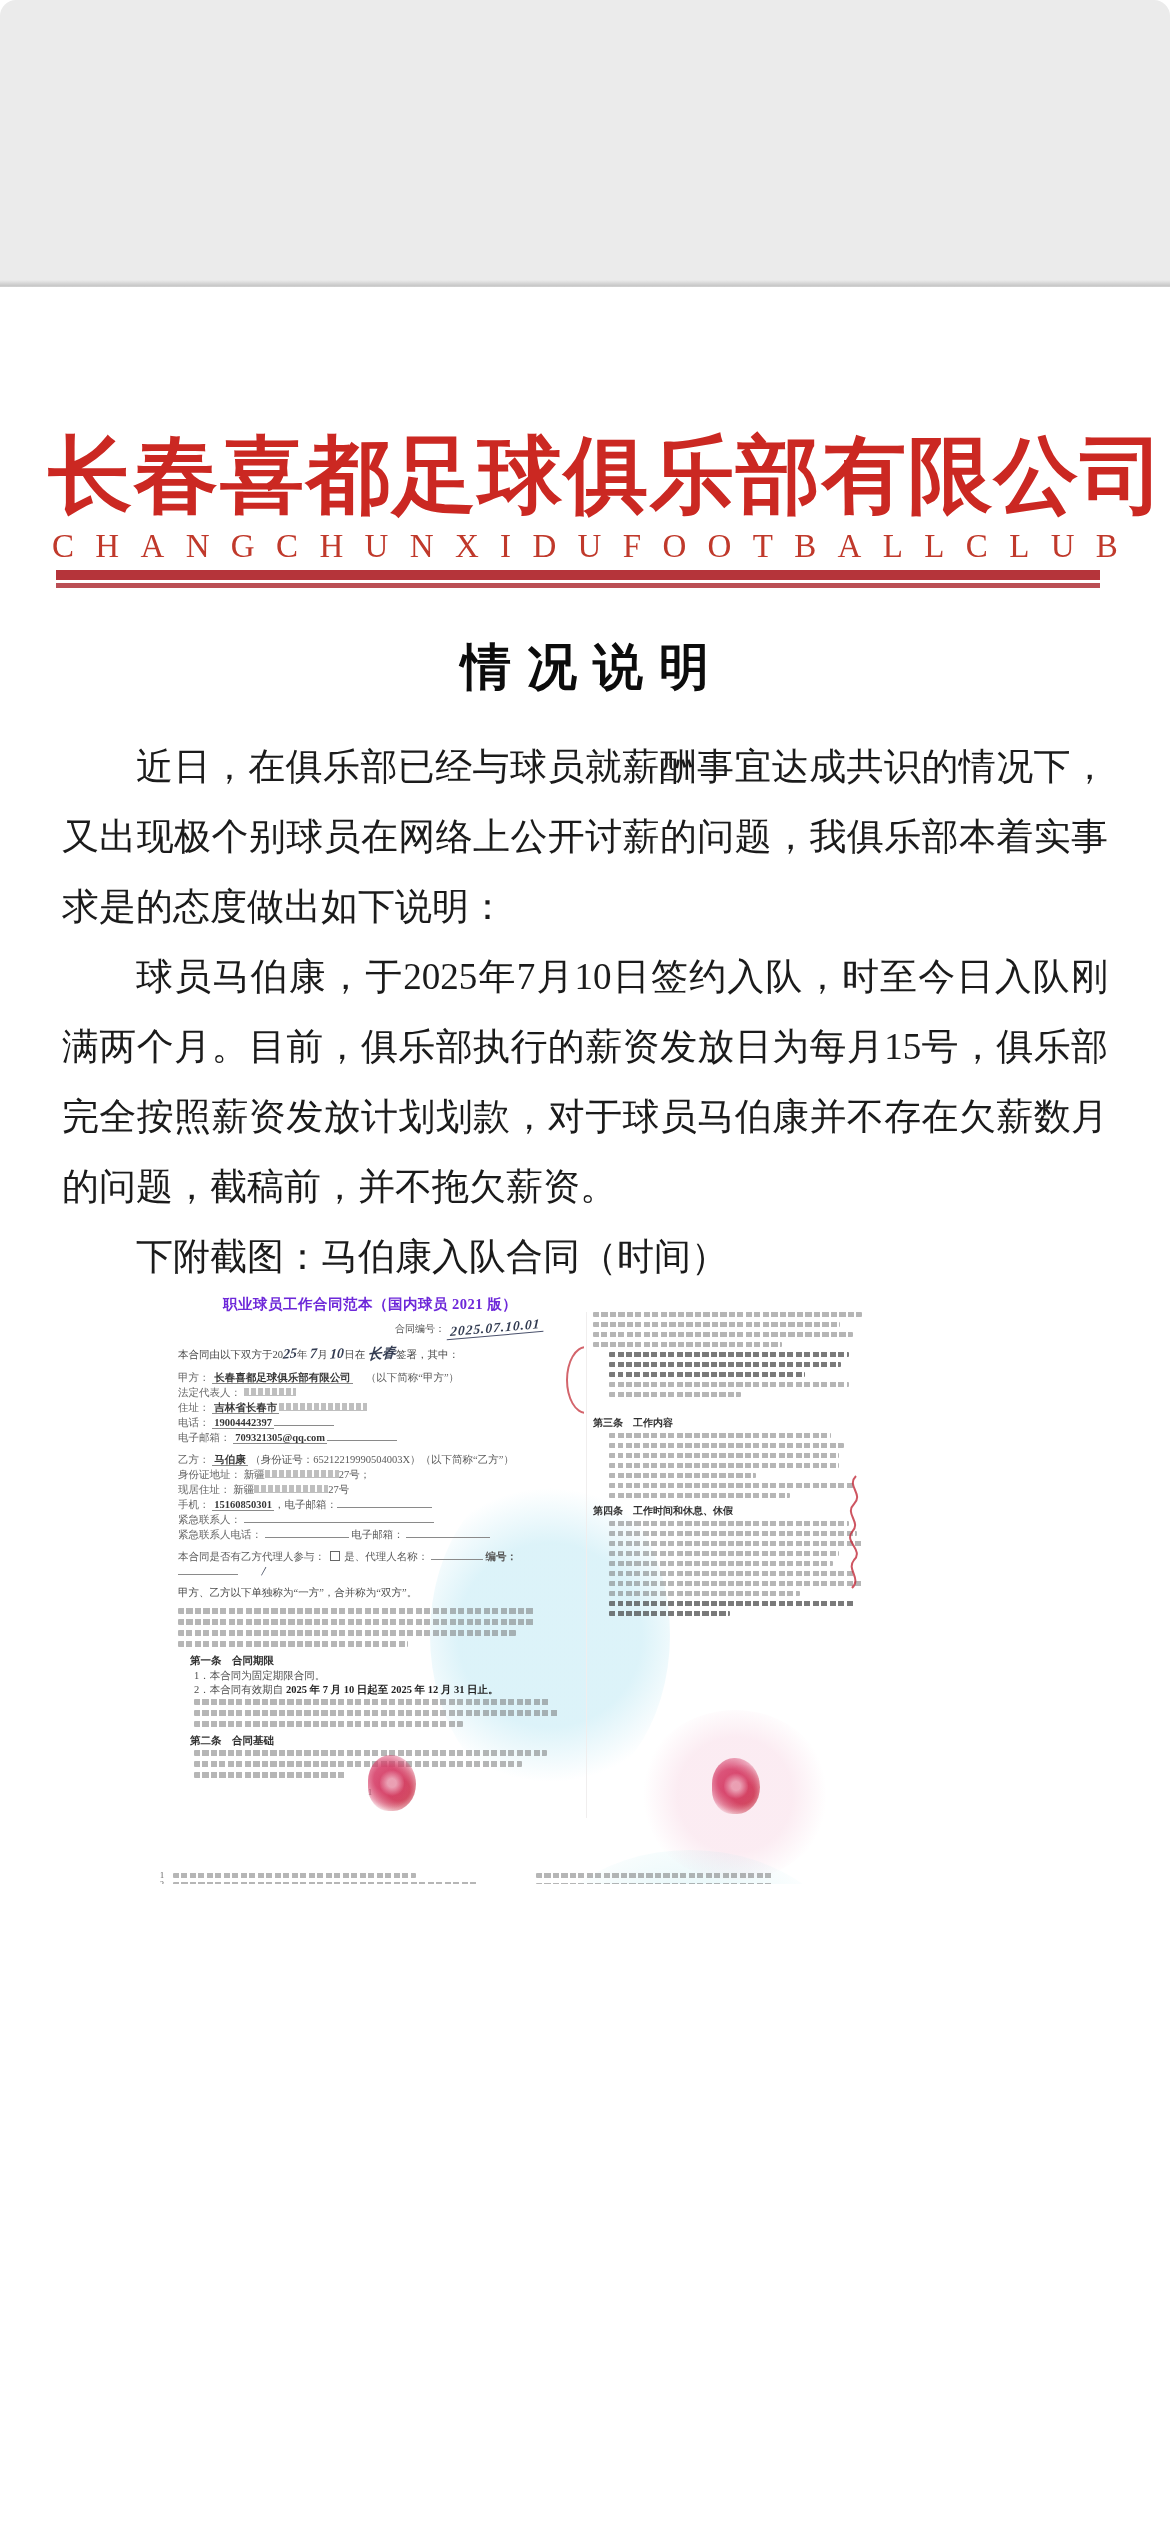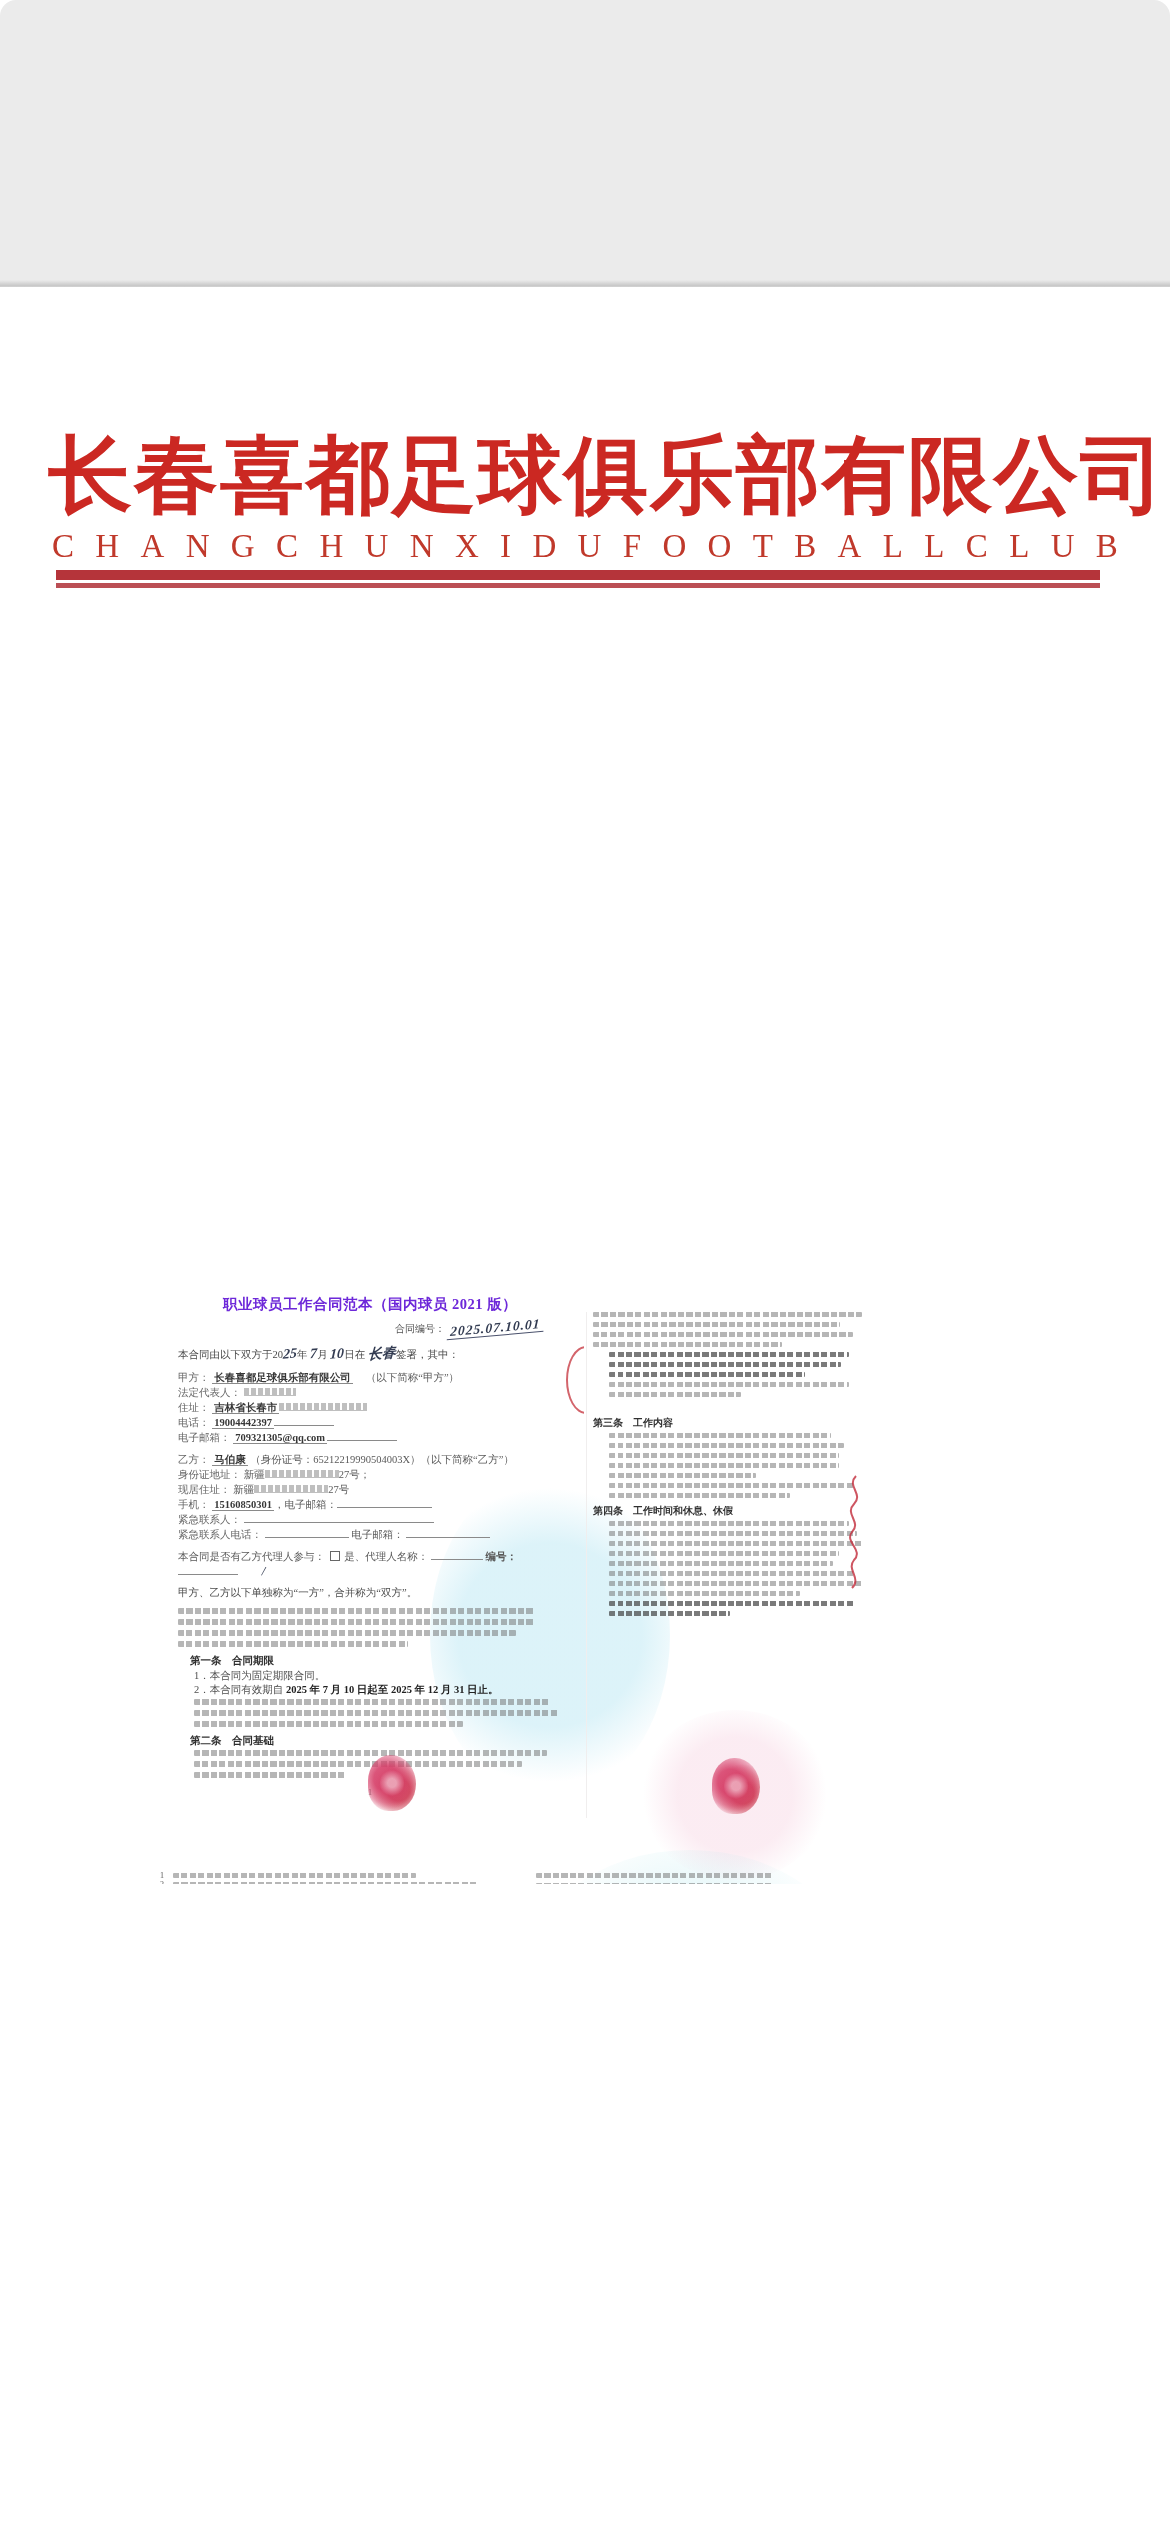--- a/index.html
+++ b/index.html
@@ -111,20 +111,26 @@
       <span>L</span>
       <span>L</span>
       <span>C</span>
       <span>L</span>
       <span>U</span>
       <span>B</span>
     </div>
   <div class="rule-thick"></div>
   <div class="rule-thin"></div>
 
+  <h2 class="stmt-title">情况说明</h2>
+  <div class="body-text">
+    <p>近日，在俱乐部已经与球员就薪酬事宜达成共识的情况下，又出现极个别球员在网络上公开讨薪的问题，我俱乐部本着实事求是的态度做出如下说明：</p>
+    <p>球员马伯康，于2025年7月10日签约入队，时至今日入队刚满两个月。目前，俱乐部执行的薪资发放日为每月15号，俱乐部完全按照薪资发放计划划款，对于球员马伯康并不存在欠薪数月的问题，截稿前，并不拖欠薪资。</p>
+    <p>下附截图：马伯康入队合同（时间）</p>
+  </div>
 
   <div class="attachments">
 
     <div class="blob" style="left:430px;top:180px;width:240px;height:330px;background:radial-gradient(circle,rgba(140,215,235,.30) 0 45%,transparent 72%);"></div>
     <div class="blob" style="left:640px;top:420px;width:190px;height:170px;background:radial-gradient(circle,rgba(235,150,185,.18) 0 45%,transparent 72%);"></div>
     <div class="blob" style="left:520px;top:560px;width:340px;height:270px;background:radial-gradient(circle,rgba(150,222,230,.20) 0 45%,transparent 75%);"></div>
     <div class="blob" style="left:250px;top:600px;width:280px;height:230px;background:radial-gradient(circle,rgba(240,170,215,.13) 0 45%,transparent 75%);"></div>
     <div class="blob" style="left:150px;top:900px;width:300px;height:160px;background:radial-gradient(circle,rgba(235,160,200,.11) 0 45%,transparent 75%);"></div>
 
     <div class="page page1">

